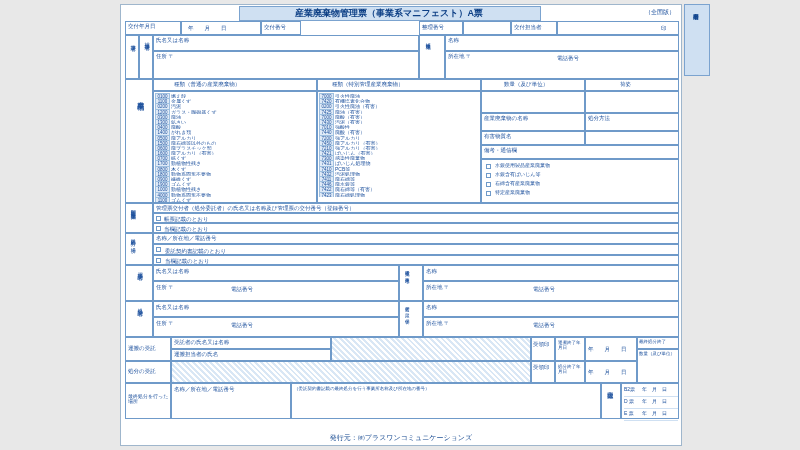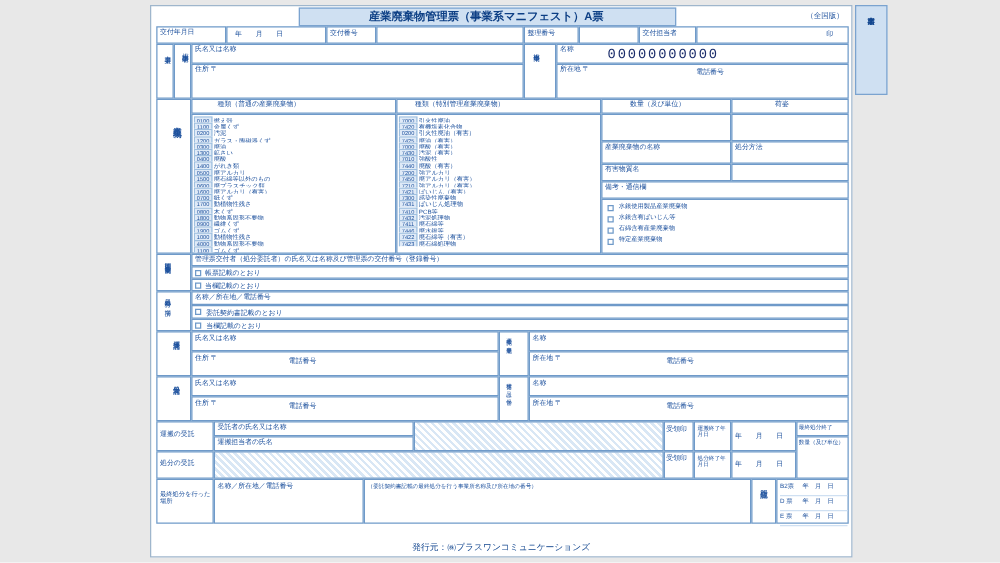--- a/index.html
+++ b/index.html
@@ -26,23 +26,20 @@
 
 <div id="sheet">
 
   <div class="ttlbar"></div>
   <div class="ttltxt">産業廃棄物管理票（事業系マニフェスト）A票</div>
   <div class="zenkoku">（全国版）</div>
 
   <div class="bx" style="left:4px;top:16px;width:56px;height:14px;padding:2px 0 0 2px;">交付年月日</div>
   <div class="bx" style="left:60px;top:16px;width:80px;height:14px;padding:4px 0 0 6px;">年　　月　　日</div>
   <div class="bx" style="left:140px;top:16px;width:40px;height:14px;padding:3px 0 0 2px;">交付番号</div>
-  <div class="bx" style="left:180px;top:16px;width:118px;height:14px;">
-    <span class="num" style="left:184px;top:17px;">00000000000</span>
-  </div>
   <div class="bx" style="left:298px;top:16px;width:44px;height:14px;padding:3px 0 0 2px;">整理番号</div>
   <div class="bx" style="left:342px;top:16px;width:48px;height:14px;"></div>
   <div class="bx" style="left:390px;top:16px;width:46px;height:14px;padding:3px 0 0 2px;">交付担当者</div>
   <div class="bx" style="left:436px;top:16px;width:122px;height:14px;"></div>
   <div class="lb" style="left:540px;top:20px;">印</div>
 
   <div class="bx" style="left:4px;top:30px;width:14px;height:44px;">
     <span class="lbv" style="left:4px;top:4px;">事業者</span>
   </div>
   <div class="bx" style="left:18px;top:30px;width:14px;height:44px;">

